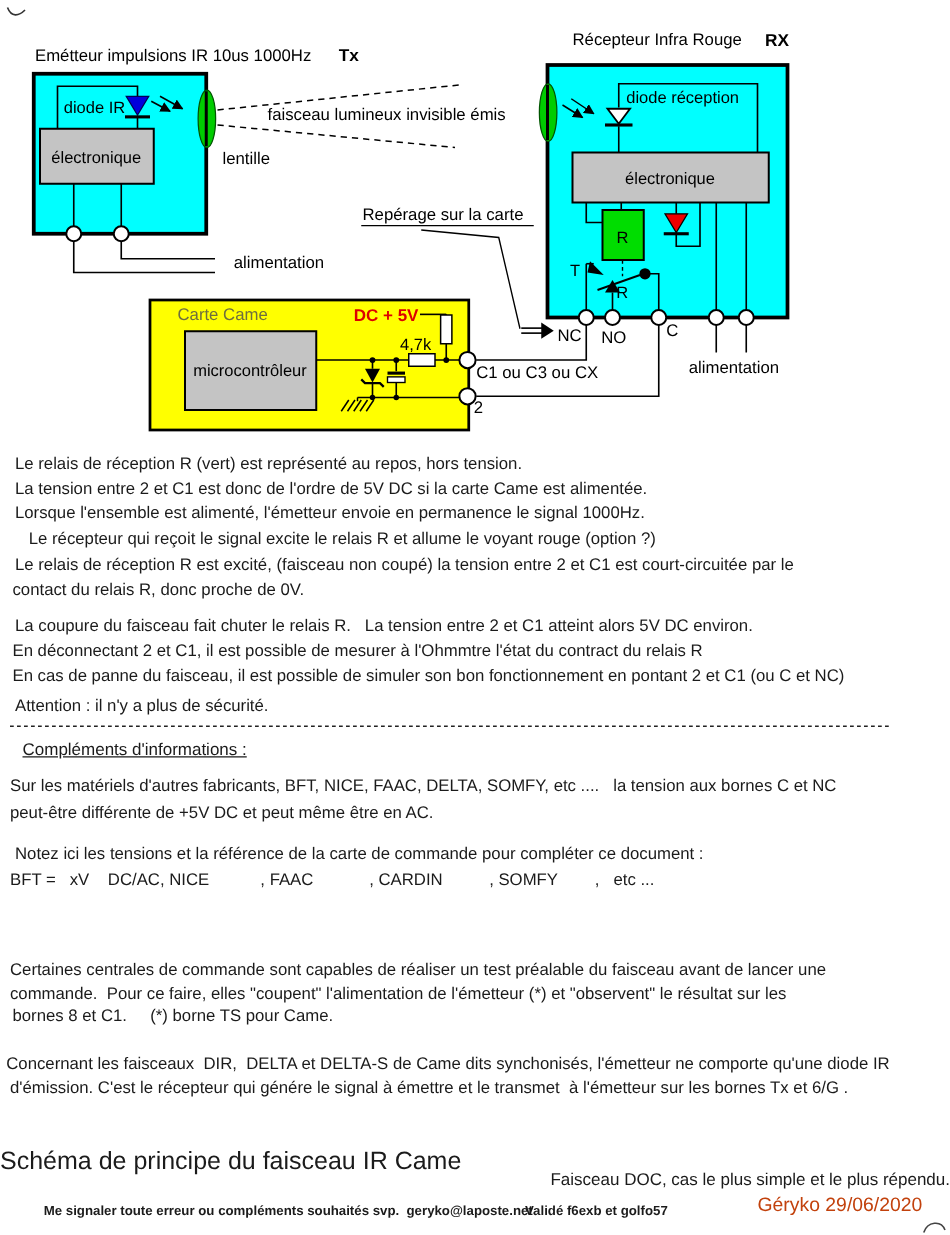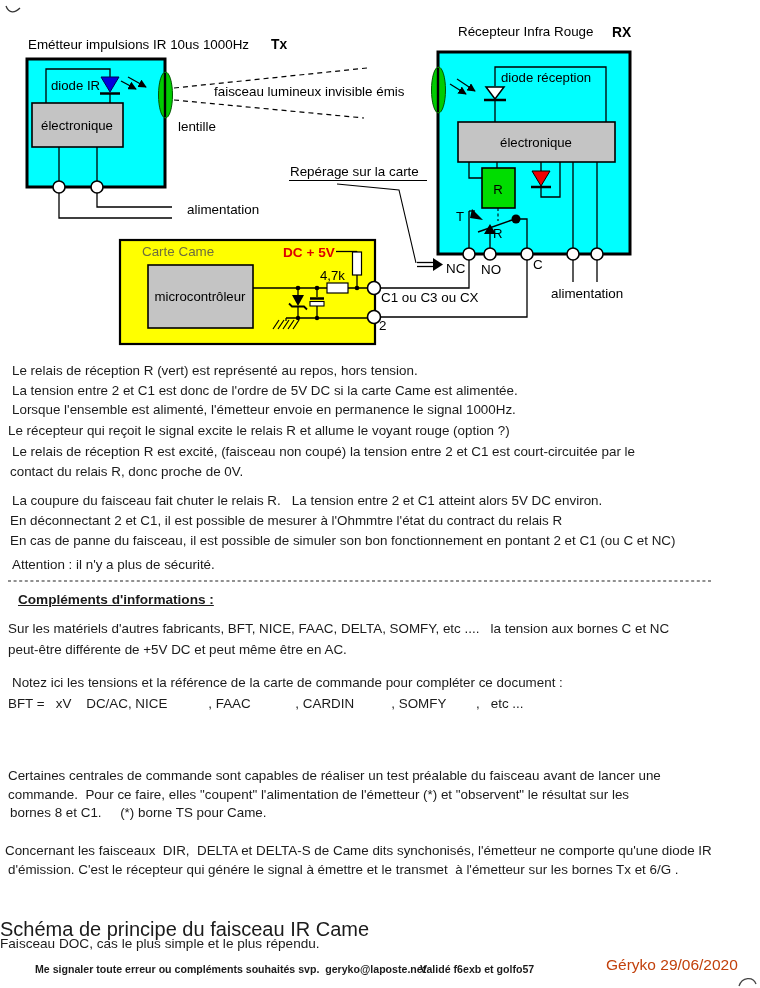--- a/index.html
+++ b/index.html
@@ -1,22 +1,22 @@
 <!DOCTYPE html>
 <html><head>
 <meta charset="utf-8">
 <style>
   html,body{margin:0;padding:0;background:#fff;}
   #page{position:relative;width:760px;height:988px;background:#ffffff;overflow:hidden;
         font-family:"Liberation Sans",sans-serif;color:#1b1b1b;}
   #schem{position:absolute;left:0;top:0;z-index:0;}
   .tl{position:absolute;white-space:pre;font-size:13.4px;line-height:15px;color:#1b1b1b;z-index:1;text-align:center;}
-  .heading{font-weight:bold;text-decoration:underline;font-size:13.6px;}
+  .heading{font-weight:normal;text-decoration:underline;font-size:13.6px;}
   .cap-title{position:absolute;left:0;right:0;text-align:left;font-weight:normal;font-size:20px;z-index:1;}
-  .cap-sub{position:absolute;left:0;right:0;text-align:left;font-size:13.6px;z-index:1;}
+  .cap-sub{position:absolute;left:0;right:0;text-align:right;font-size:13.6px;z-index:1;}
   .foot-small{position:absolute;font-size:10.6px;font-weight:bold;white-space:pre;z-index:1;}
   .foot-mid{position:absolute;font-size:10.6px;white-space:pre;z-index:1;font-weight:bold;}
   .foot-sig{position:absolute;font-size:15.5px;color:#c2410c;white-space:pre;z-index:1;}
   svg text{font-family:"Liberation Sans",sans-serif;}
 </style>
 </head>
 <body>
 
 <div id="page">
 
@@ -213,21 +213,21 @@
     <polyline points="381,288 469,288 469,260"></polyline>
     <polyline points="381,317 527,317 527,260"></polyline>
   </g>
 
   <line x1="8" y1="581" x2="711" y2="581" stroke="#222" stroke-width="1.2" stroke-dasharray="3 2.6"></line>
 </svg>
 
 <div class="tl" style="left:12px;top:363px">Le relais de réception R (vert) est représenté au repos, hors tension.</div>
 <div class="tl" style="left:12px;top:383px">La tension entre 2 et C1 est donc de l'ordre de 5V DC si la carte Came est alimentée.</div>
 <div class="tl" style="left:12px;top:402px">Lorsque l'ensemble est alimenté, l'émetteur envoie en permanence le signal 1000Hz.</div>
-<div class="tl" style="left:8px;top:423px">Le récepteur qui reçoit le signal excite le relais R et allume le voyant rouge (option ?)</div>
+<div class="tl" style="left:23px;top:423px">Le récepteur qui reçoit le signal excite le relais R et allume le voyant rouge (option ?)</div>
 <div class="tl" style="left:12px;top:444px">Le relais de réception R est excité, (faisceau non coupé) la tension entre 2 et C1 est court-circuitée par le</div>
 <div class="tl" style="left:10px;top:464px">contact du relais R, donc proche de 0V.</div>
 <div class="tl" style="left:12px;top:493px">La coupure du faisceau fait chuter le relais R.   La tension entre 2 et C1 atteint alors 5V DC environ.</div>
 <div class="tl" style="left:10px;top:513px">En déconnectant 2 et C1, il est possible de mesurer à l'Ohmmtre l'état du contract du relais R</div>
 <div class="tl" style="left:10px;top:533px">En cas de panne du faisceau, il est possible de simuler son bon fonctionnement en pontant 2 et C1 (ou C et NC)</div>
 <div class="tl" style="left:12px;top:557px">Attention : il n'y a plus de sécurité.</div>
 
 <div class="tl heading" style="left:18px;top:592px">Compléments d'informations :</div>
 <div class="tl" style="left:8px;top:621px">Sur les matériels d'autres fabricants, BFT, NICE, FAAC, DELTA, SOMFY, etc ....   la tension aux bornes C et NC</div>
 <div class="tl" style="left:8px;top:642px">peut-être différente de +5V DC et peut même être en AC.</div>

